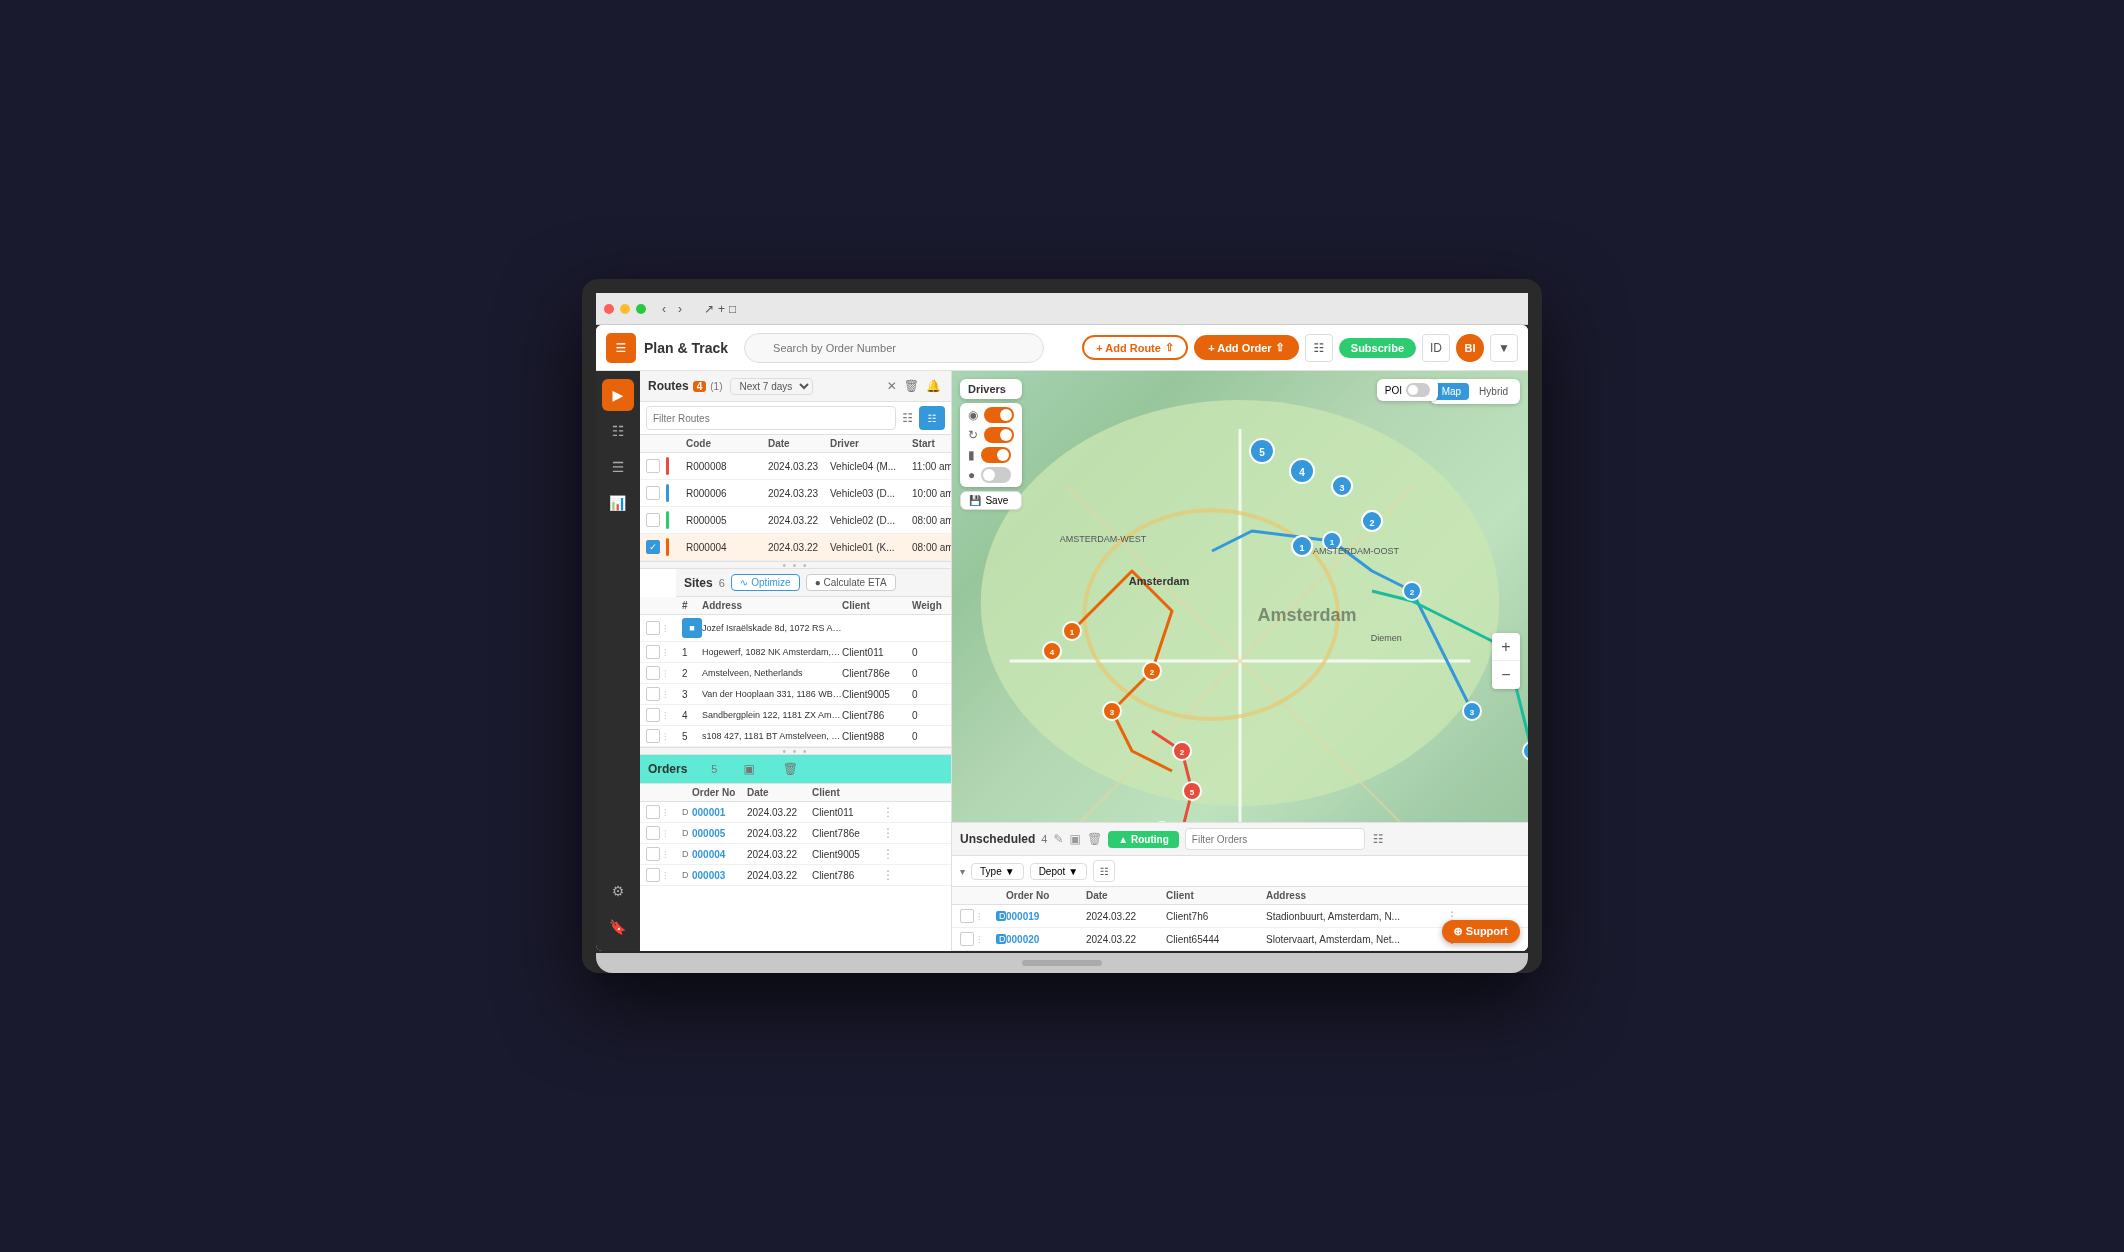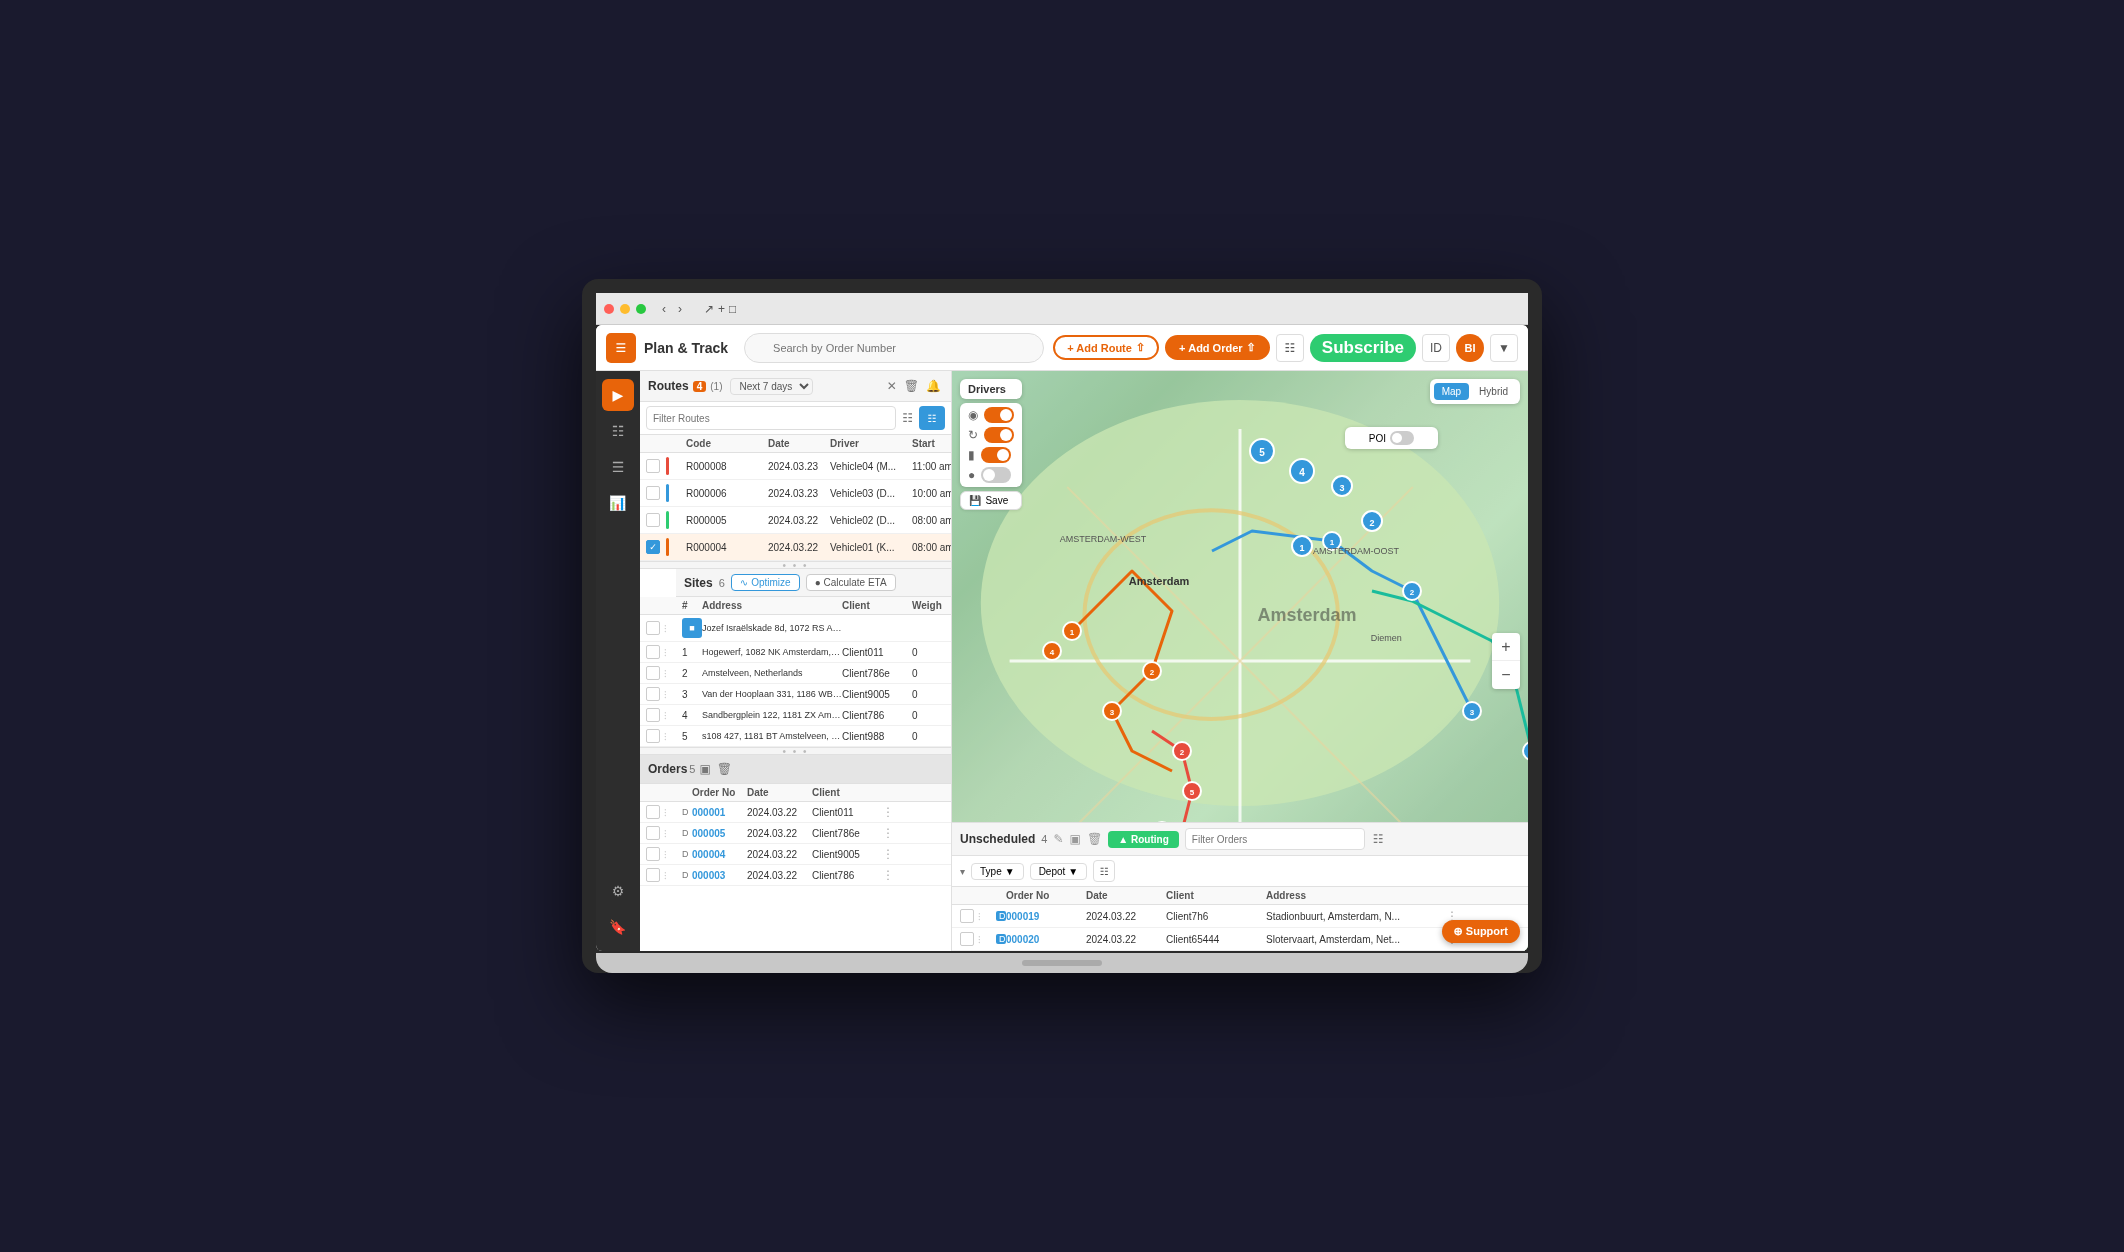--- a/index.html
+++ b/index.html
@@ -148,21 +148,21 @@
       display: flex;
       align-items: center;
       gap: 4px;
     }
     .btn-subscribe {
       background: #2ecc71;
       border: none;
       color: white;
       border-radius: 20px;
       padding: 4px 12px;
-      font-size: 17px;
+      font-size: 11px;
       font-weight: 600;
       cursor: pointer;
     }
     .btn-icon {
       background: none;
       border: 1px solid #ddd;
       border-radius: 4px;
       width: 28px;
       height: 28px;
       cursor: pointer;
@@ -388,23 +388,23 @@
       color: white;
       font-size: 9px;
     }
     .drag-icon { color: #ccc; font-size: 10px; }
 
     
     .orders-header {
       display: flex;
       align-items: center;
       padding: 5px 8px;
-      background: #e5e5e5;
+      background: #5eead4;
       border-bottom: 1px solid #e0e0e0;
-      gap: 2px;
+      gap: 24px;
     }
     .orders-title { font-size: 12px; font-weight: 700; color: #333; }
     .orders-count { font-size: 11px; color: #777; }
     .orders-table-header {
       display: grid;
       grid-template-columns: 18px 18px 10px 55px 65px 70px 10px;
       padding: 3px 6px;
       background: #f9f9f9;
       border-bottom: 1px solid #e0e0e0;
       font-size: 10px;
@@ -525,27 +525,26 @@
     }
     .map-type-btn.active { background: #3498db; color: white; }
     .map-type-btn:not(.active) { background: none; color: #555; }
 
     .poi-toggle {
       position: absolute;
       top: 8px;
       right: 90px;
       background: white;
       border-radius: 6px;
-      padding: 4px 24px;
+      padding: 4px 8px;
       font-size: 10px;
       box-shadow: 0 1px 4px rgba(0,0,0,0.2);
       display: flex;
       align-items: center;
       gap: 4px;
-      margin-top: 48px;
     }
 
     
     .map-zoom {
       position: absolute;
       right: 8px;
       top: 50%;
       transform: translateY(-50%);
       background: white;
       border-radius: 4px;

